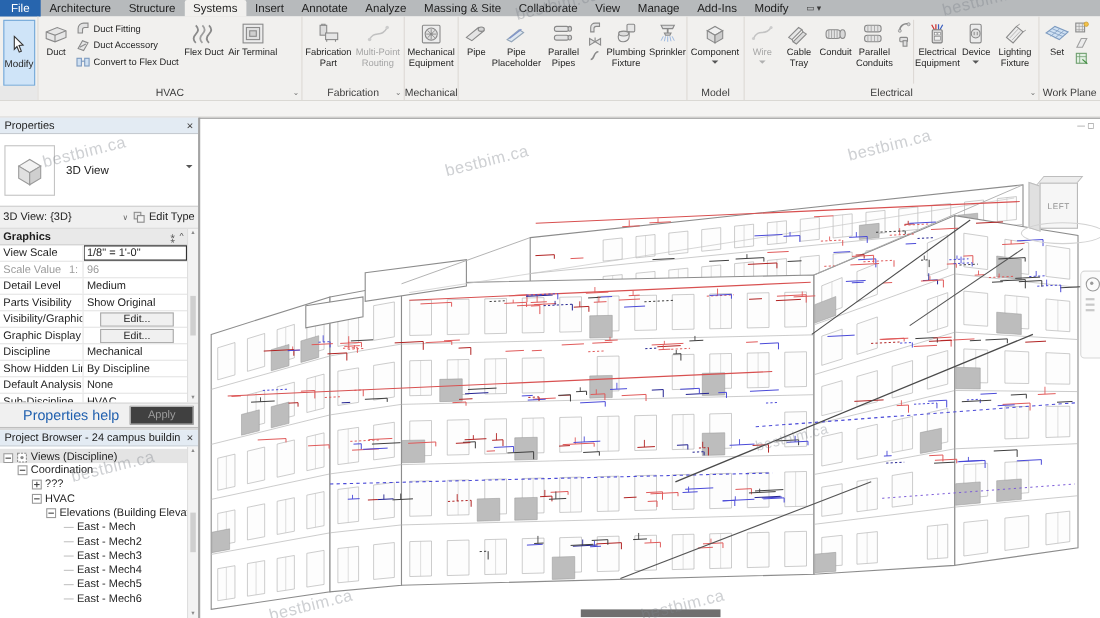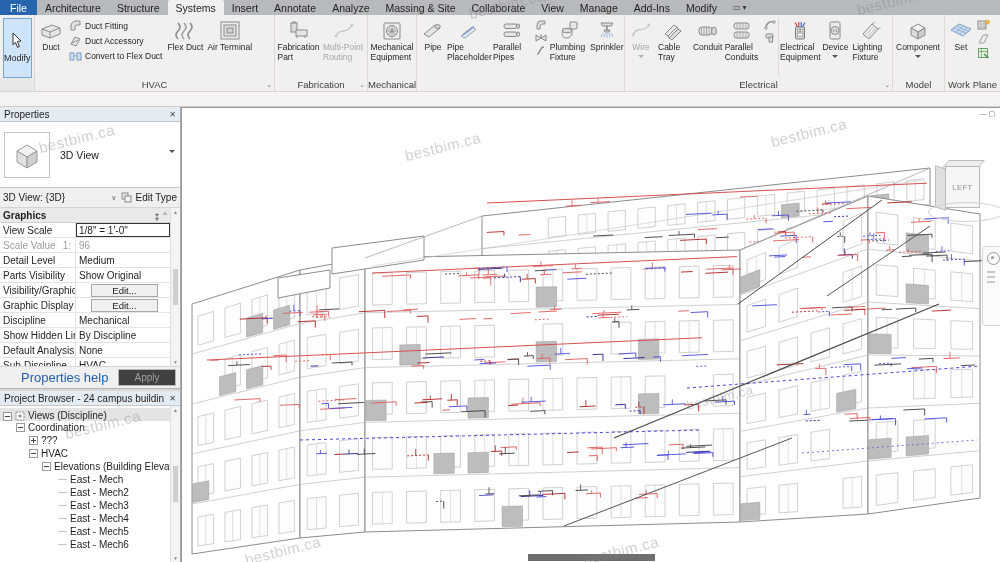--- a/index.html
+++ b/index.html
@@ -15,21 +15,21 @@
 
   
   .ribbon{height:77px;background:#f1f0ee;display:flex;border-bottom:1px solid #d8d5d1;box-sizing:border-box;}
   .panel{display:flex;flex-direction:column;border-right:1px solid #ddd9d5;box-sizing:border-box;overflow:hidden;flex:none;}
   .tools{flex:1;display:flex;align-items:stretch;padding:1px 1px 0 1px;}
   .plabel{height:13px;font-size:9.5px;color:#3d3d3d;display:flex;align-items:center;justify-content:center;position:relative;white-space:nowrap;}
   .plabel .launcher{position:absolute;right:2px;font-size:7px;color:#777;line-height:1;}
   .plabel.left{justify-content:flex-start;padding-left:3px;}
   .bigbtn{display:flex;flex-direction:column;align-items:center;padding:2px 2px 0 2px;min-width:26px;}
   .bigbtn .bicon{height:25px;display:flex;align-items:center;justify-content:center;}
-  .blabel{font-size:8.5px;line-height:1.12;text-align:left;color:#262626;max-width:46px;}
+  .blabel{font-size:8.5px;line-height:1.12;text-align:center;color:#262626;max-width:46px;}
   .disabled .blabel{color:#a6a6a6;}
   .dda{width:0;height:0;border-left:3px solid transparent;border-right:3px solid transparent;border-top:3px solid #555;margin:2px auto 0;}
   .disabled .dda{border-top-color:#b0b0b0;}
   .smallcol{display:flex;flex-direction:column;justify-content:flex-start;gap:3px;padding:4px 3px 0 3px;}
   .smallbtn{display:flex;align-items:center;gap:3px;font-size:8.5px;color:#262626;white-space:nowrap;line-height:1;}
   .iconcol{display:flex;flex-direction:column;gap:2px;padding:3px 1px 0 1px;}
   .vsep{width:1px;background:#ddd9d5;margin:2px 1px;}
   .modifybtn{width:30px;margin:2px 2px 0 2px;background:#cfe4f8;border:1px solid #74a8d8;display:flex;flex-direction:column;align-items:center;justify-content:center;gap:3px;box-sizing:border-box;}
   .modifybtn .blabel{font-size:9px;}
 
@@ -334,20 +334,39 @@
                 <path d="M11 5 V9" stroke="#8a8a8a" stroke-width="1.6"></path>
                 <path d="M8 9 H14 L13 11 H9 Z" fill="#cfcfcf" stroke="#8a8a8a"></path>
                 <path d="M7 12 L5 16 M11 12 L11 17 M15 12 L17 16 M9 12 L8 16.5 M13 12 L14 16.5" stroke="#9db8e0" stroke-width=".9"></path>
               </svg>
           </span>
           <span class="blabel">Sprinkler</span>
         </div>
       </div>
     </div>
 
+    <div class="panel" style="width:52px">
+      <div class="tools">
+        <div class="bigbtn">
+          <span class="bicon">
+            <svg class="ic" width="22" height="20" viewBox="0 0 22 20">
+                <path d="M4 7 L11 3 L18 7 L11 11 Z" fill="#f0f0f0" stroke="#8a8a8a"></path>
+                <path d="M4 7 L4 14 L11 18 L11 11 Z" fill="#dcdcdc" stroke="#8a8a8a"></path>
+                <path d="M18 7 L18 14 L11 18 L11 11 Z" fill="#cccccc" stroke="#8a8a8a"></path>
+              </svg>
+          </span>
+          <span class="blabel">Component</span>
+          <span class="dda"></span>
+        </div>
+      </div>
+      <div class="plabel">
+        <span>Model</span>
+      </div>
+    </div>
+
     <div class="panel" style="width:268px">
       <div class="tools">
         <div class="bigbtn disabled">
           <span class="bicon">
             <svg class="ic" width="22" height="20" viewBox="0 0 22 20">
                 <path d="M3 14 C8 4 13 13 19 4" fill="none" stroke="#c3c3c3" stroke-width="1.3"></path>
                 <circle cx="3" cy="14" r="1.4" fill="#cccccc"></circle>
                 <circle cx="19" cy="4" r="1.4" fill="#cccccc"></circle>
               </svg>
           </span>
@@ -431,39 +450,20 @@
                 <path d="M6 13.5 L13.5 5.5 M8 15.5 L15.5 7.5" stroke="#b0b0b0" stroke-width=".8"></path>
                 <path d="M12 3 L15 1 M18 8 L20.5 6.5" stroke="#8a8a8a" stroke-width=".8"></path>
               </svg>
           </span>
           <span class="blabel">Lighting Fixture</span>
         </div>
       </div>
       <div class="plabel">
         <span>Electrical</span>
         <span class="launcher">⌄</span>
-      </div>
-    </div>
-
-    <div class="panel" style="width:52px">
-      <div class="tools">
-        <div class="bigbtn">
-          <span class="bicon">
-            <svg class="ic" width="22" height="20" viewBox="0 0 22 20">
-                <path d="M4 7 L11 3 L18 7 L11 11 Z" fill="#f0f0f0" stroke="#8a8a8a"></path>
-                <path d="M4 7 L4 14 L11 18 L11 11 Z" fill="#dcdcdc" stroke="#8a8a8a"></path>
-                <path d="M18 7 L18 14 L11 18 L11 11 Z" fill="#cccccc" stroke="#8a8a8a"></path>
-              </svg>
-          </span>
-          <span class="blabel">Component</span>
-          <span class="dda"></span>
-        </div>
-      </div>
-      <div class="plabel">
-        <span>Model</span>
       </div>
     </div>
 
     <div class="panel" style="width:55px;border-right:none">
       <div class="tools">
         <div class="bigbtn">
           <span class="bicon">
             <svg class="ic" width="24" height="20" viewBox="0 0 24 20">
                 <path d="M2 9 L10 3 L22 8 L14 15 Z" fill="#cfe0f2" stroke="#7d9bc0"></path>
                 <path d="M4.7 7 L17.5 12.3 M7.4 5 L20 10.5 M6 12 L14 5.5 M10 13.7 L18 7" stroke="#7d9bc0" stroke-width=".7" fill="none"></path>

